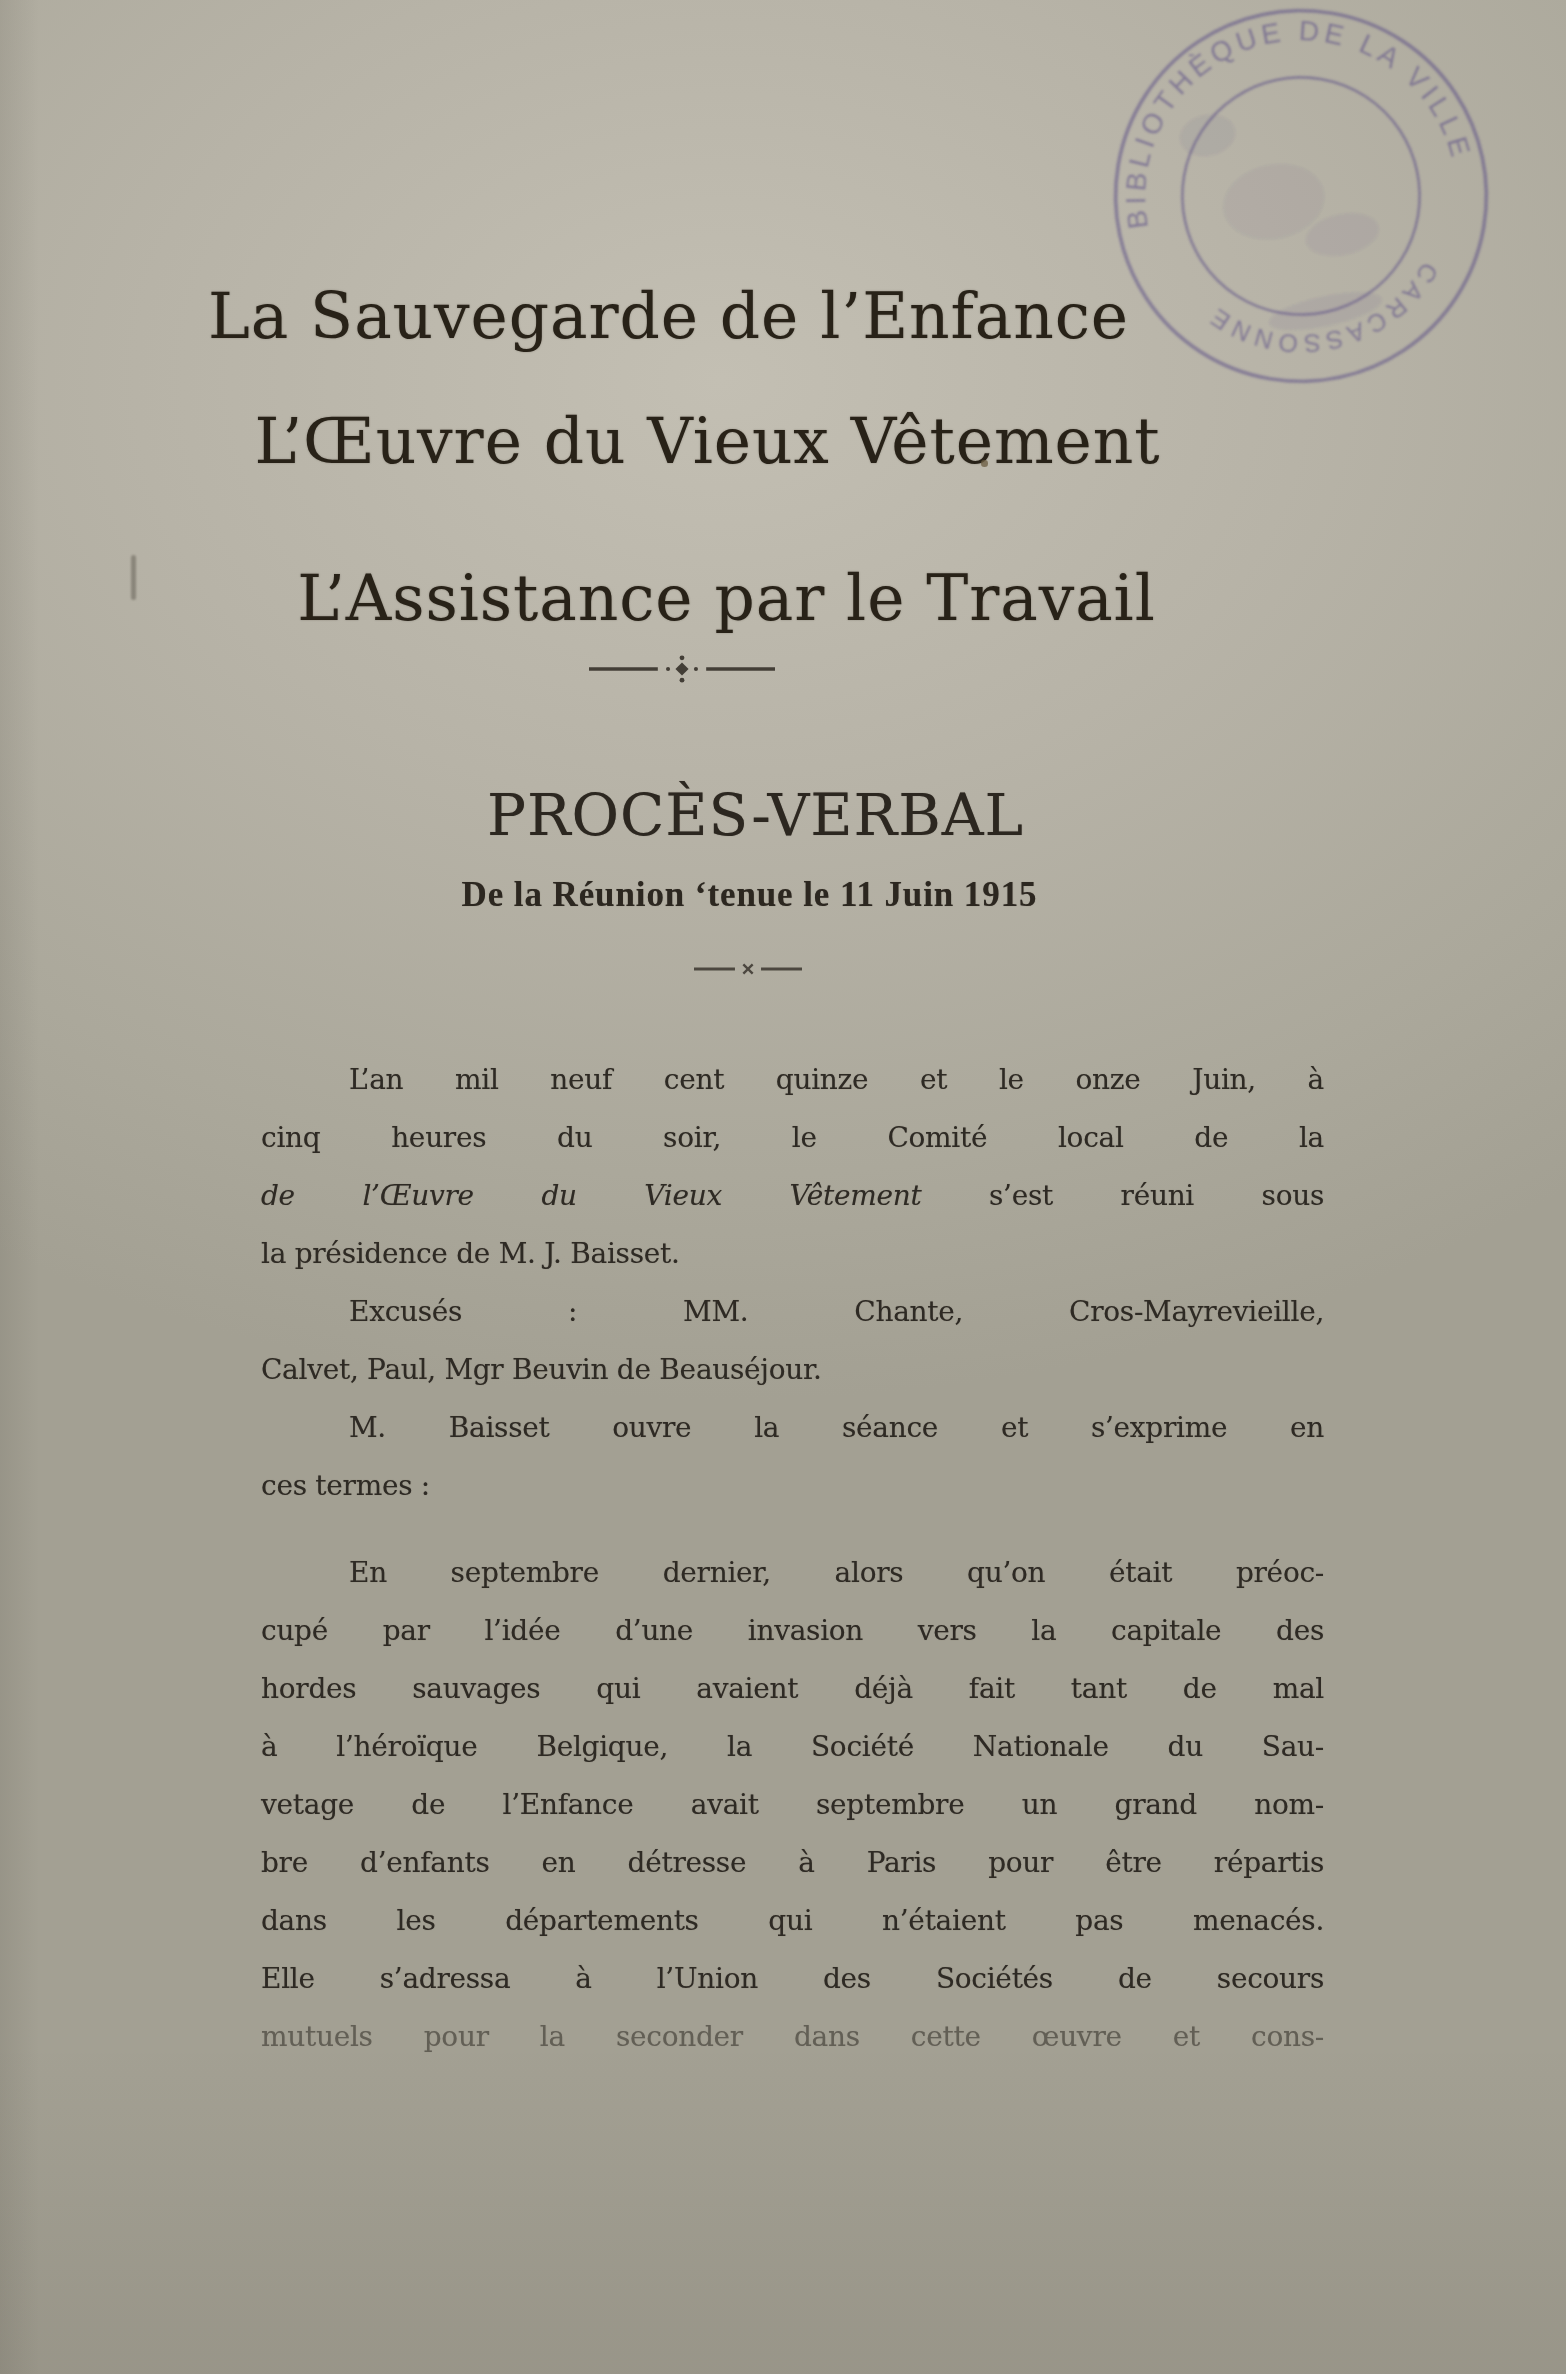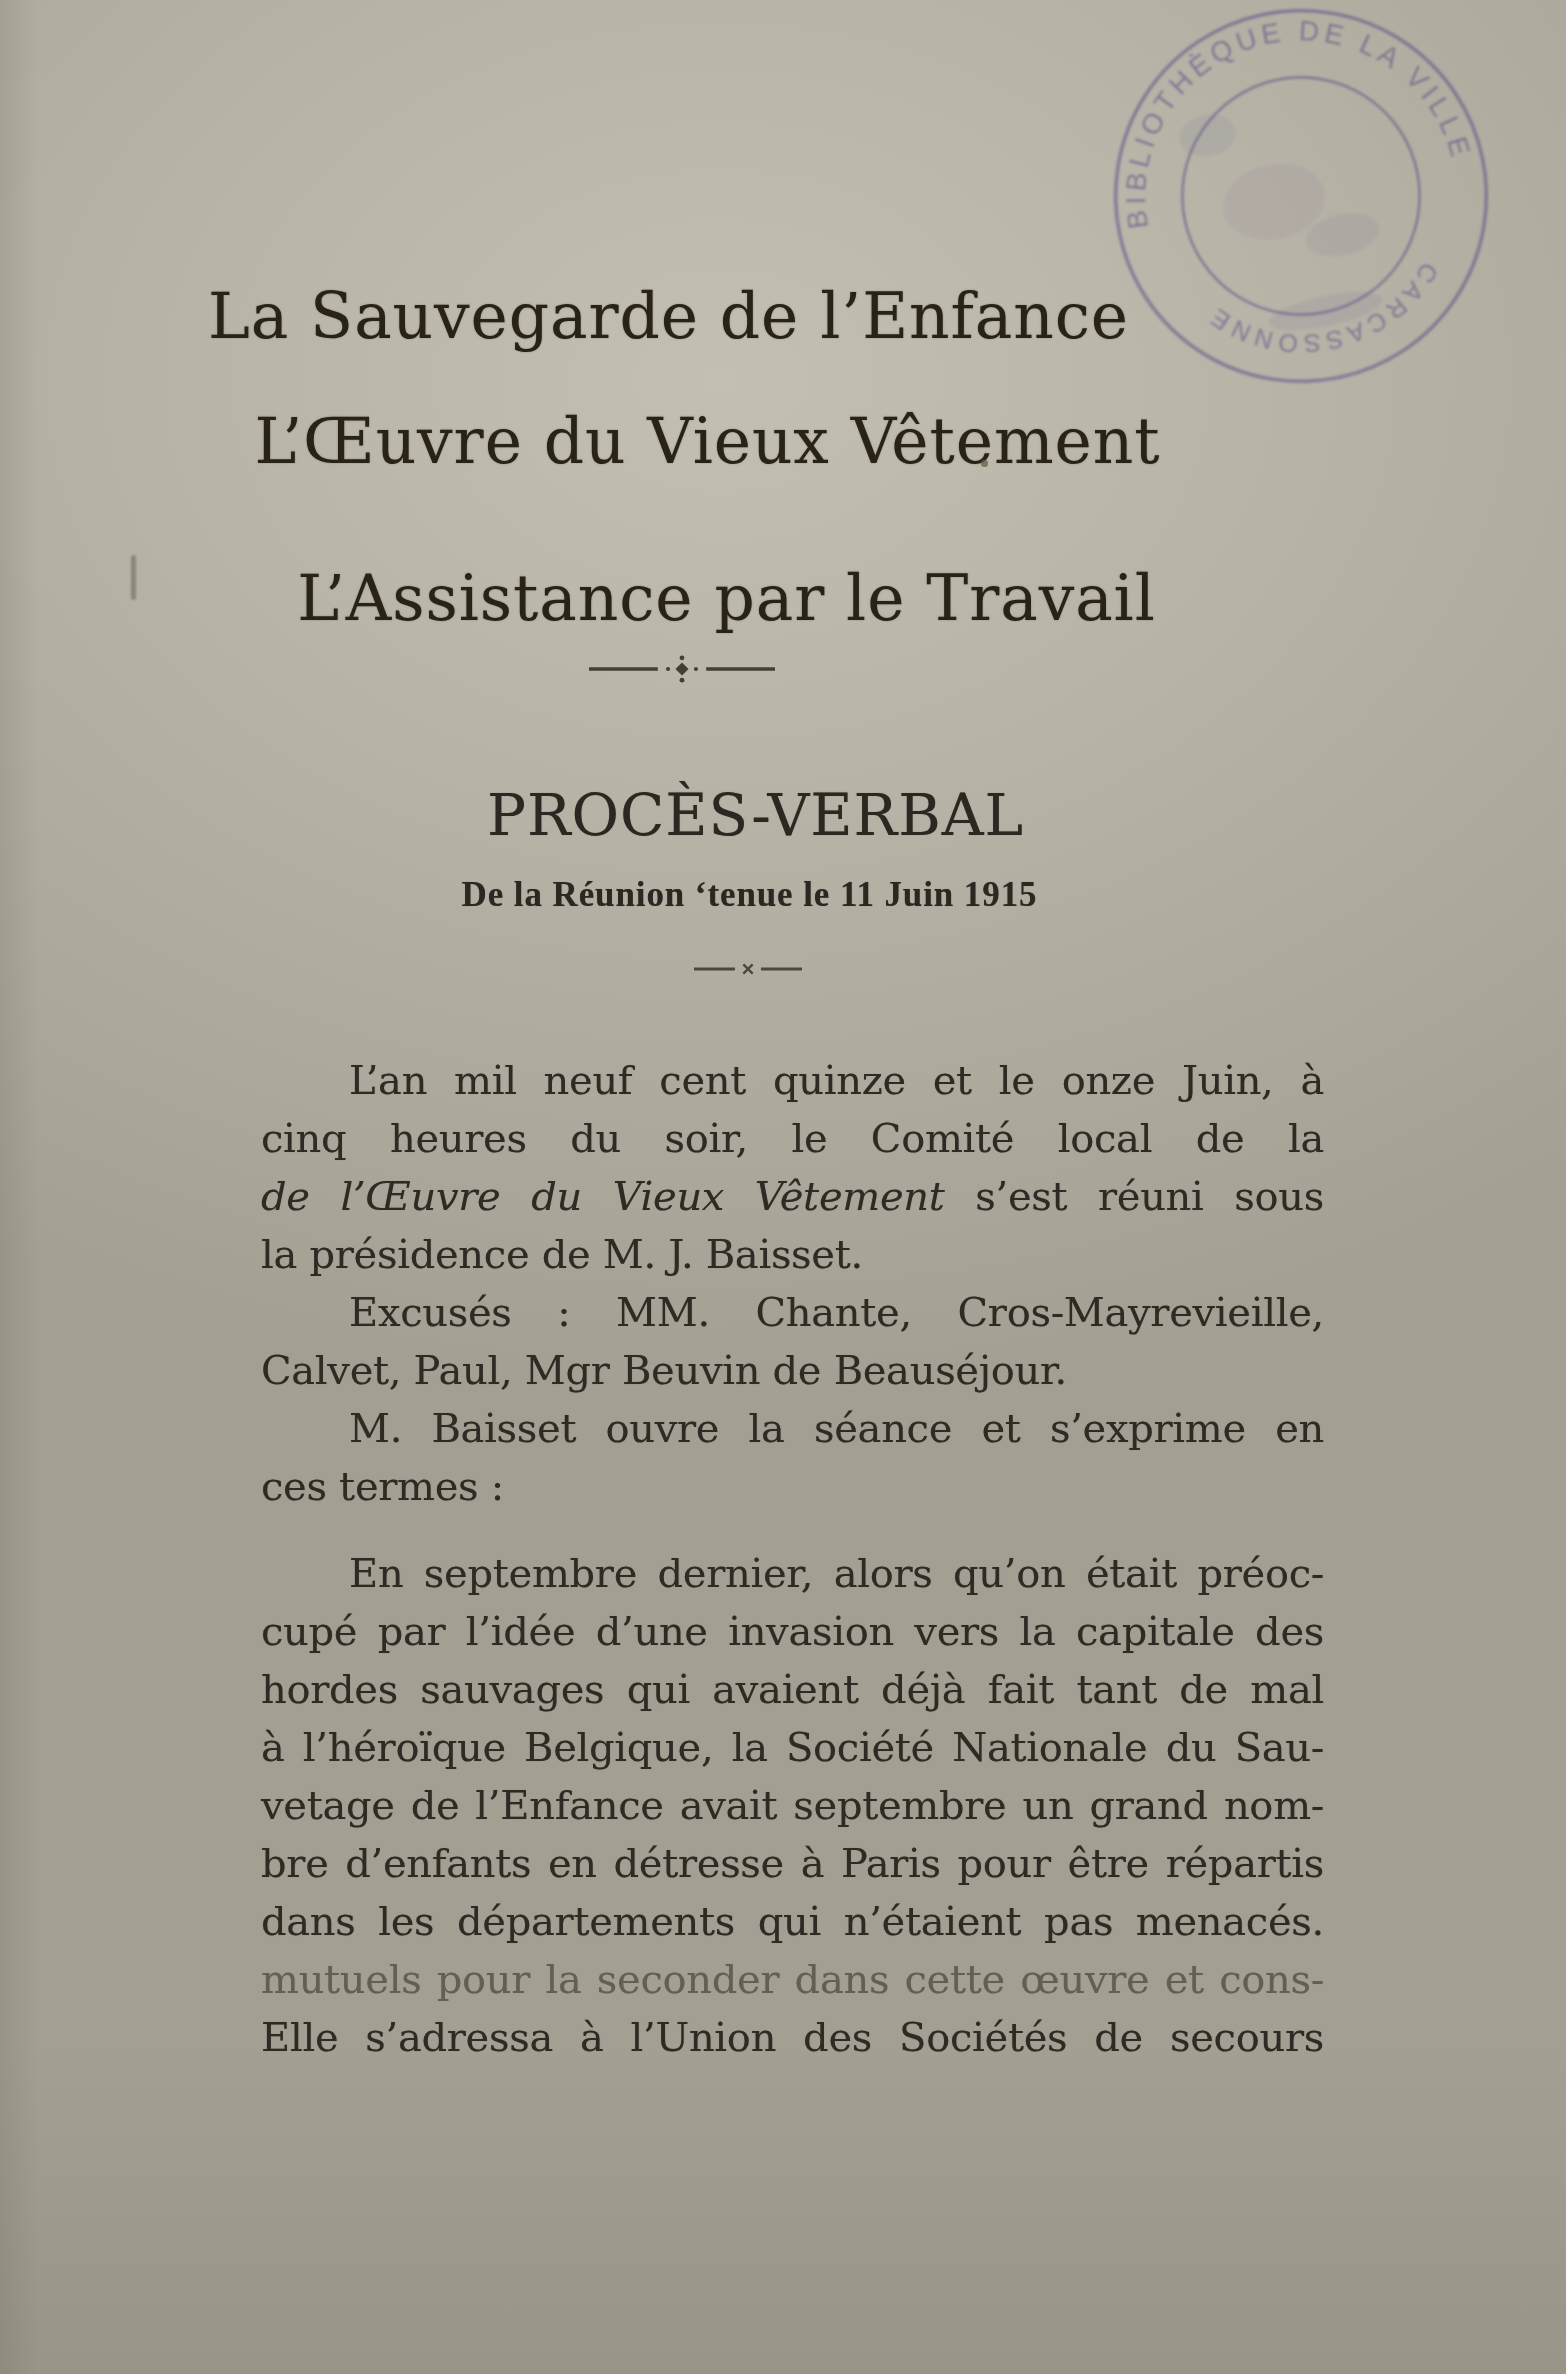--- a/index.html
+++ b/index.html
@@ -38,21 +38,21 @@
     position:absolute;left:193px;top:866px;width:1113px;
     text-align:center;font-family:"Liberation Serif", serif;
     font-weight:bold;font-size:35px;letter-spacing:0.9px;color:#2c2720;
     text-shadow:0 0 0.9px rgba(45,38,28,0.4);
     white-space:nowrap;
     margin-top:9px;
   }
 
   .body-text{
     position:absolute;left:261px;top:1051px;width:1063px;
-    font-size:40px;line-height:58px;letter-spacing:-0.3px;
+    font-size:28px;line-height:58px;letter-spacing:-0.3px;
     text-shadow:0 0 0.9px rgba(45,38,28,0.35);
   }
   .body-text .line{white-space:normal;}
   .body-text .line.justify{text-align:justify;text-align-last:justify;}
   .body-text .line.indent{text-indent:88px;}
   .body-text .line.para-gap{margin-top:29px;}
   .body-text .line.faded{opacity:0.55;filter:blur(0.6px);}
   .body-text .it{font-style:italic;}
 
   .stamp{position:absolute;left:1111px;top:5.6px;transform:rotate(-12deg);transform-origin:50% 50%;}
@@ -134,20 +134,20 @@
       <div class="line"><span>Calvet, Paul, Mgr Beuvin de Beauséjour.</span></div>
       <div class="line justify indent"><span>M. Baisset ouvre la séance et s’exprime en</span></div>
       <div class="line"><span>ces termes :</span></div>
       <div class="line justify indent para-gap"><span>En septembre dernier, alors qu’on était préoc-</span></div>
       <div class="line justify"><span>cupé par l’idée d’une invasion vers la capitale des</span></div>
       <div class="line justify"><span>hordes sauvages qui avaient déjà fait tant de mal</span></div>
       <div class="line justify"><span>à l’héroïque Belgique, la Société Nationale du Sau-</span></div>
       <div class="line justify"><span>vetage de l’Enfance avait septembre un grand nom-</span></div>
       <div class="line justify"><span>bre d’enfants en détresse à Paris pour être répartis</span></div>
       <div class="line justify"><span>dans les départements qui n’étaient pas menacés.</span></div>
+      <div class="line justify"><span>Elle s’adressa à l’Union des Sociétés de secours</span></div>
       <div class="line justify faded"><span>mutuels pour la seconder dans cette œuvre et cons-</span></div>
-      <div class="line justify"><span>Elle s’adressa à l’Union des Sociétés de secours</span></div>
     </div>
 
   <div class="speck1"></div>
   <div class="speck2"></div>
 </div>
 
 
 </body></html>

